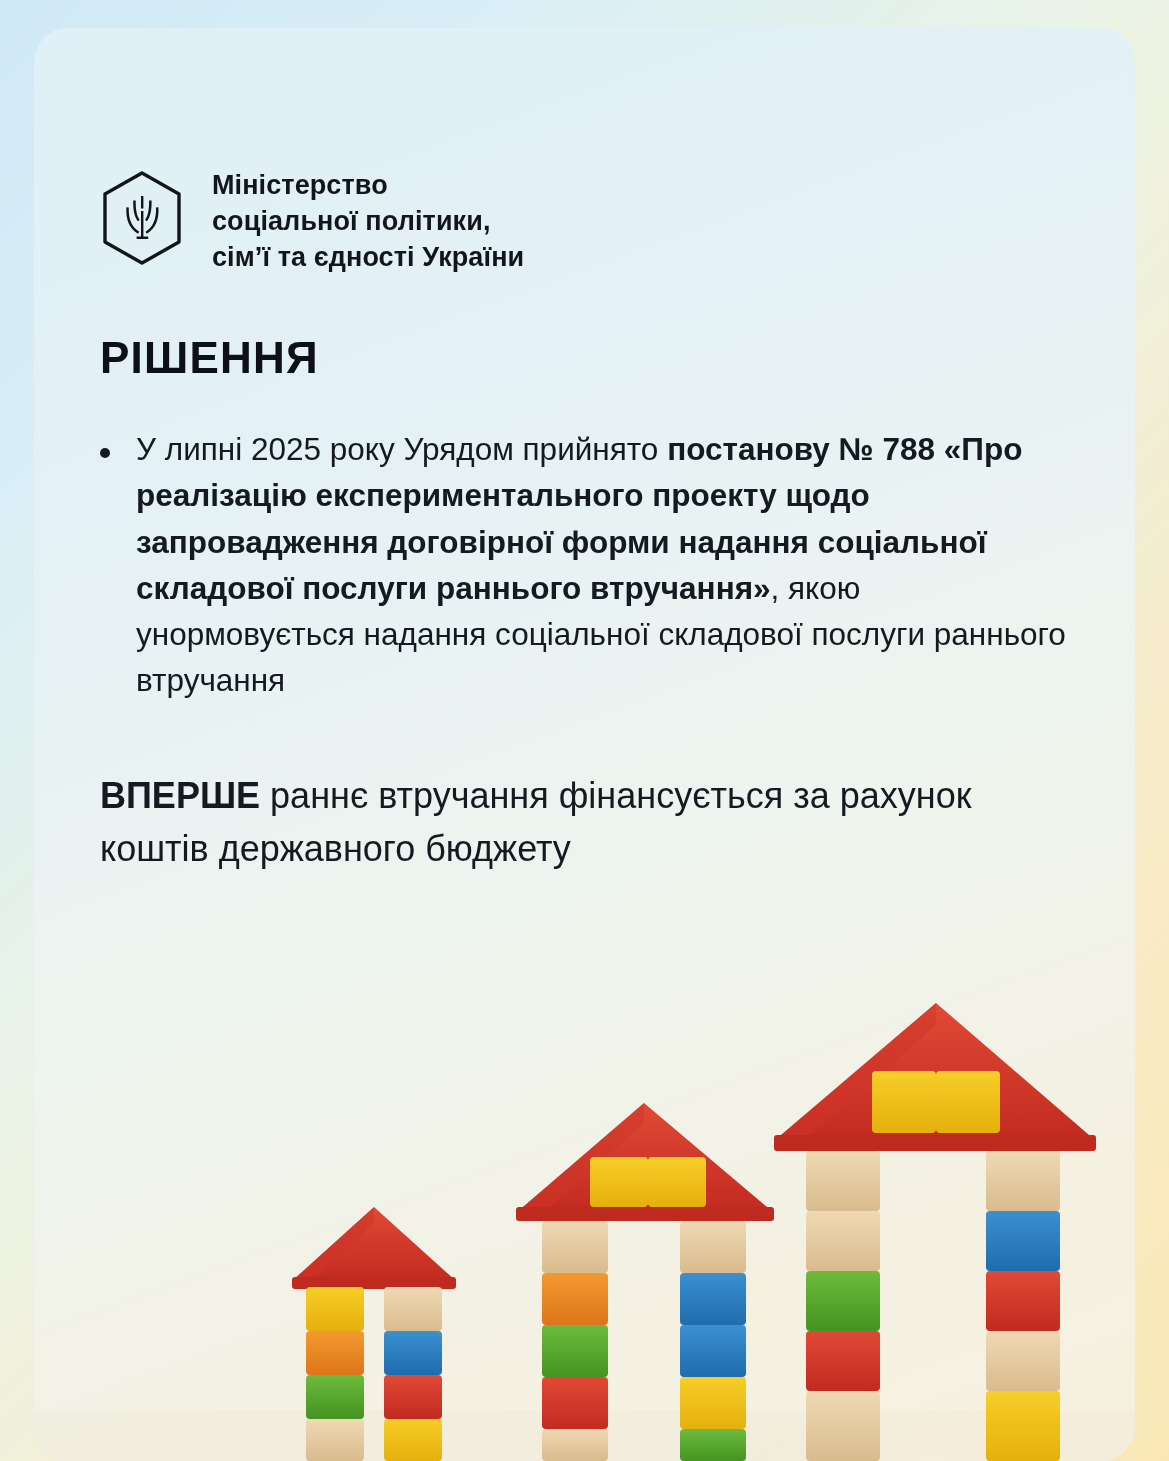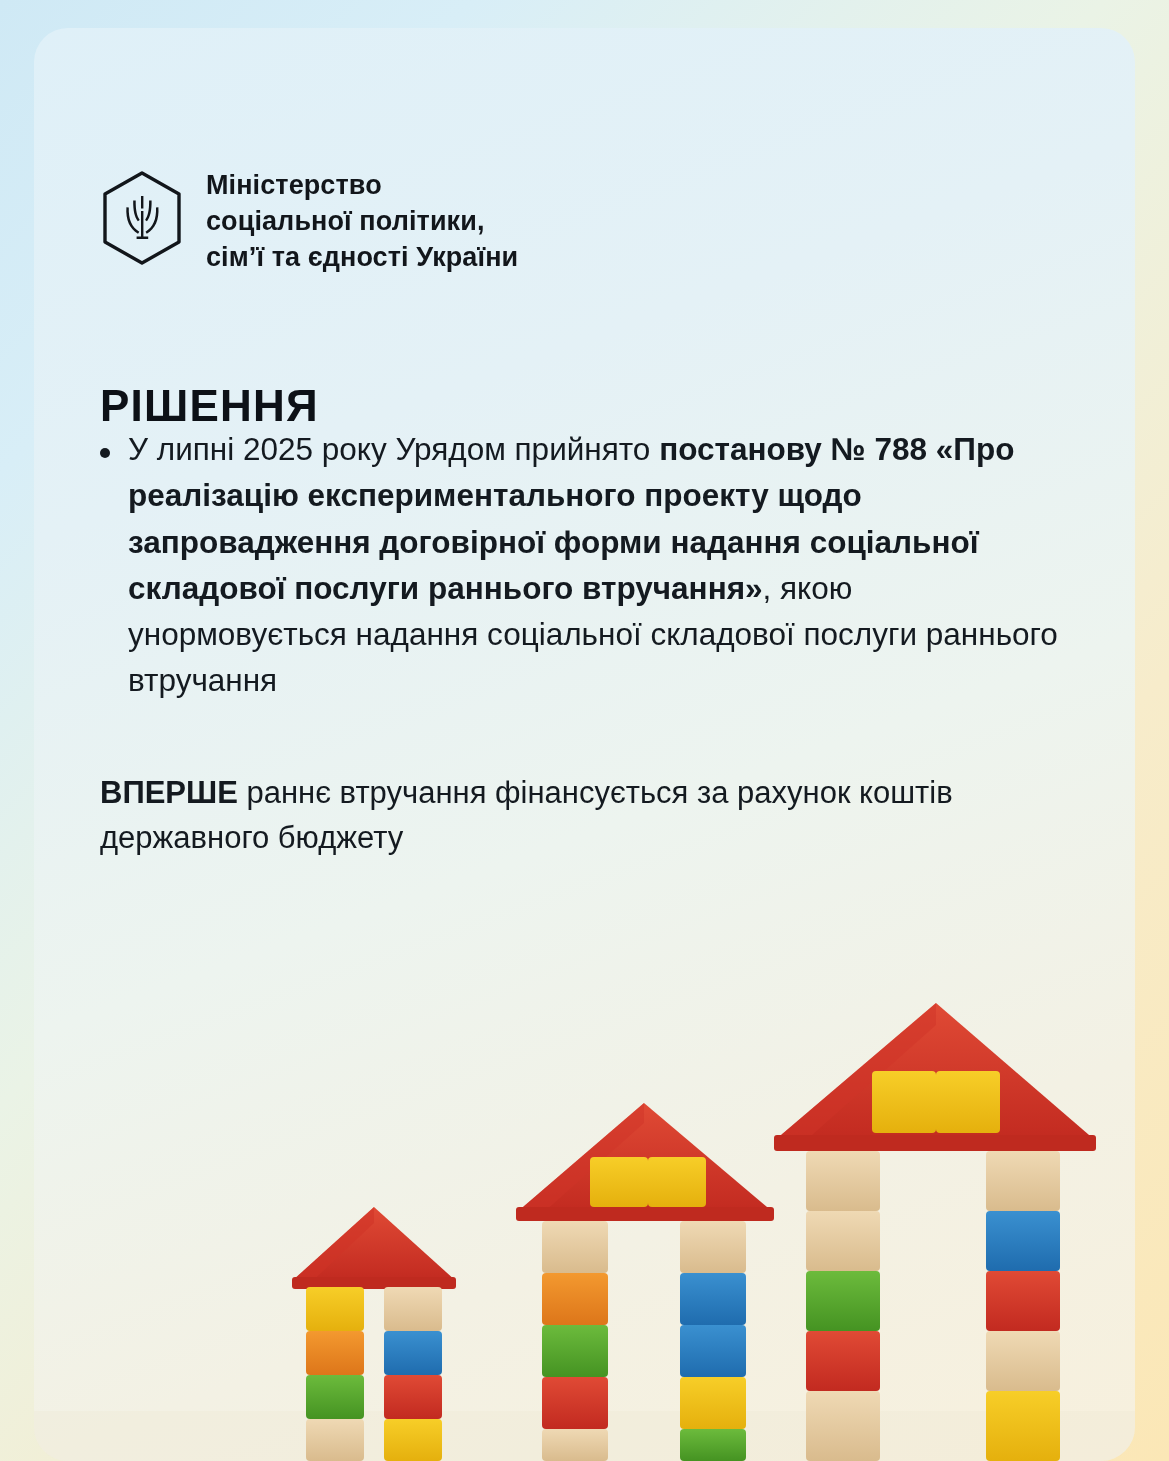--- a/index.html
+++ b/index.html
@@ -37,21 +37,21 @@
     overflow: hidden;
   }
 
   
   .header {
     position: absolute;
     left: 66px;
     top: 140px;
     display: flex;
     align-items: flex-start;
-    gap: 22px;
+    gap: 28px;
   }
   .emblem {
     width: 84px;
     height: 96px;
     flex: 0 0 auto;
     margin-top: 2px;
   }
   .ministry-name {
     font-size: 27px;
     line-height: 1.33;
@@ -63,55 +63,54 @@
 
   
   .headline {
     position: absolute;
     left: 66px;
     top: 305px;
     font-size: 44px;
     font-weight: 800;
     letter-spacing: 1.2px;
     color: #0d1117;
-    margin-top: 48px;
   }
 
   
   .content {
     position: absolute;
     left: 66px;
     top: 398px;
     width: 990px;
     color: #141a20;
   }
 
   .bullet-row {
     display: flex;
-    gap: 18px;
+    gap: 26px;
     align-items: flex-start;
   }
   .bullet-dot {
     flex: 0 0 auto;
     width: 10px;
     height: 10px;
     border-radius: 50%;
     background: #141a20;
     margin-top: 22px;
   }
   .bullet-text {
     font-size: 31.5px;
     line-height: 1.47;
     font-weight: 400;
     max-width: 930px;
   }
   .bullet-text b { font-weight: 700; }
 
   .para {
-    font-size: 31px;
+    font-size: 36px;
     line-height: 1.47;
     font-weight: 400;
     max-width: 990px;
   }
   .para b { font-weight: 700; }
   .para-1 { margin-top: 66px; }
   .para-2 { margin-top: 66px; }
 
   
   .illustration {

